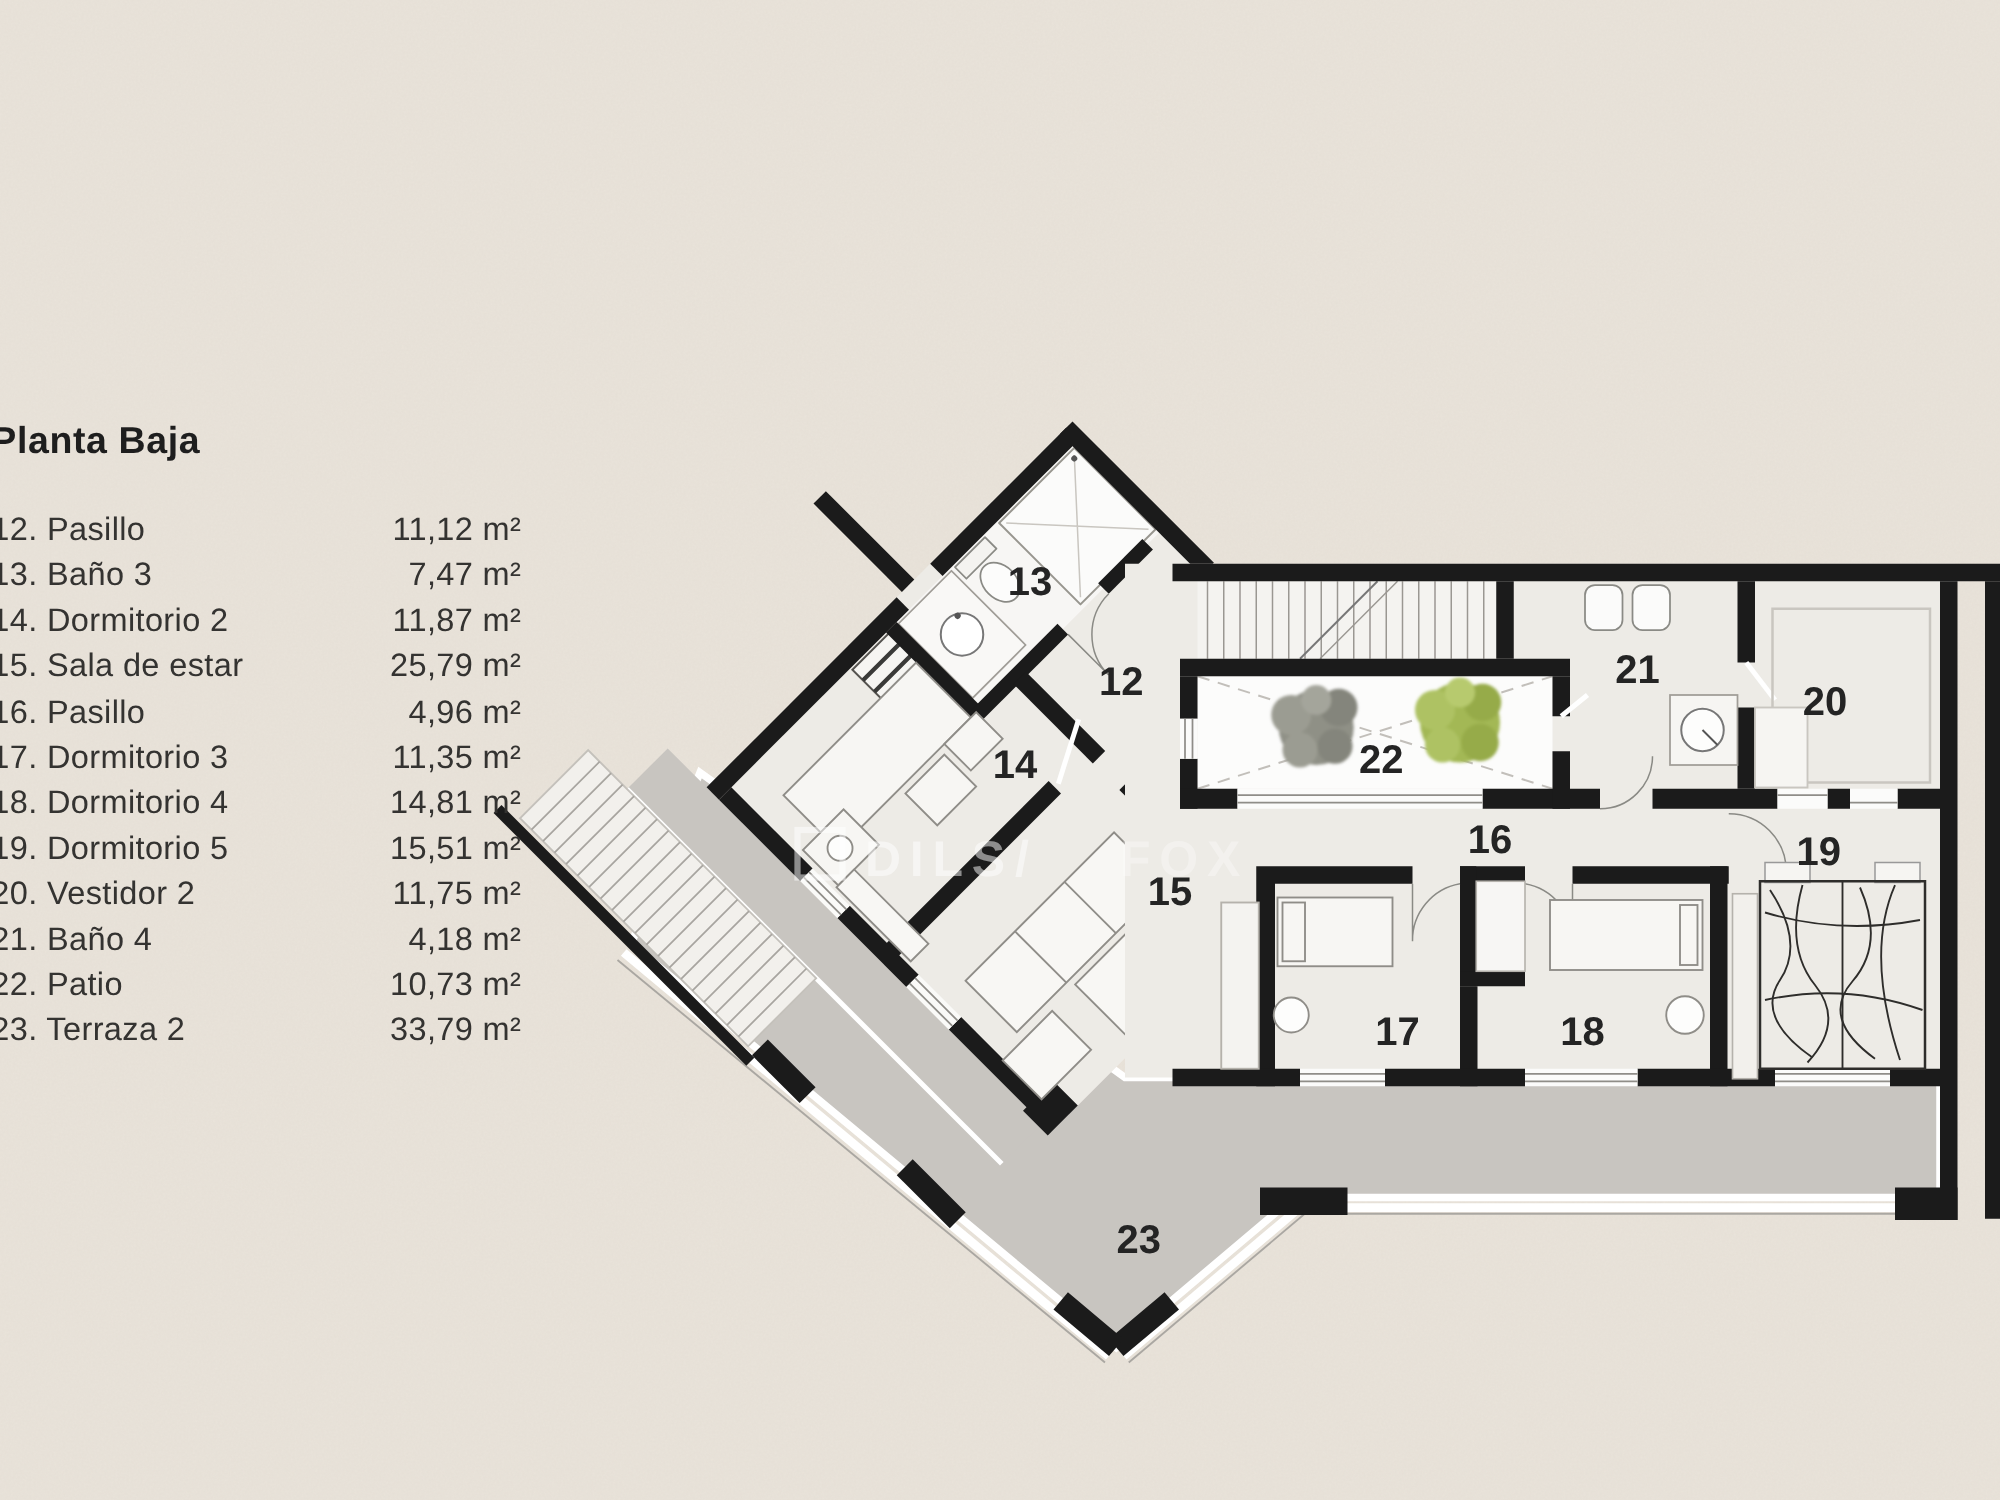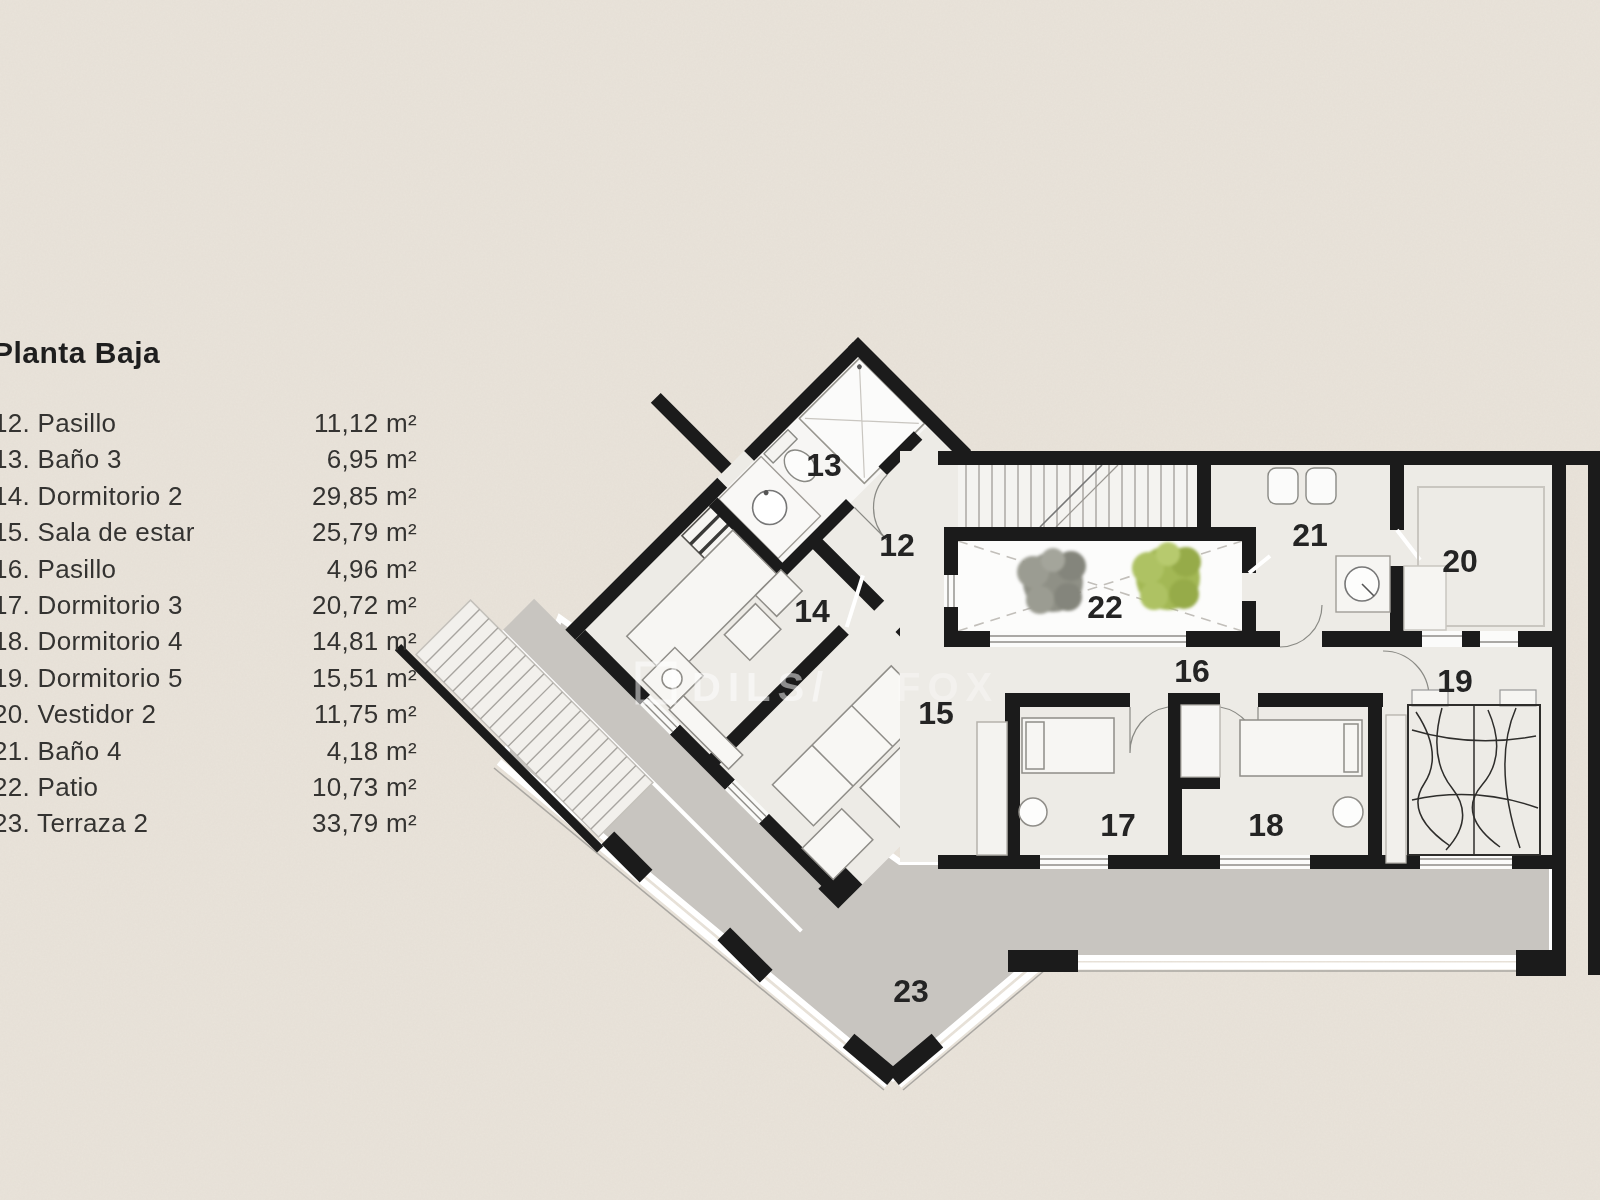--- a/index.html
+++ b/index.html
@@ -310,37 +310,37 @@
 
 <div class="legend">
   <h1 class="legend-title">Planta Baja</h1>
   <div class="legend-rows">
     <div class="legend-row">
           <span class="name">12. Pasillo</span>
           <span class="area">11,12 m²</span>
         </div>
     <div class="legend-row">
           <span class="name">13. Baño 3</span>
-          <span class="area">6,95 m²</span>
+          <span class="area">7,47 m²</span>
         </div>
     <div class="legend-row">
           <span class="name">14. Dormitorio 2</span>
-          <span class="area">29,85 m²</span>
+          <span class="area">11,87 m²</span>
         </div>
     <div class="legend-row">
           <span class="name">15. Sala de estar</span>
           <span class="area">25,79 m²</span>
         </div>
     <div class="legend-row">
           <span class="name">16. Pasillo</span>
           <span class="area">4,96 m²</span>
         </div>
     <div class="legend-row">
           <span class="name">17. Dormitorio 3</span>
-          <span class="area">20,72 m²</span>
+          <span class="area">11,35 m²</span>
         </div>
     <div class="legend-row">
           <span class="name">18. Dormitorio 4</span>
           <span class="area">14,81 m²</span>
         </div>
     <div class="legend-row">
           <span class="name">19. Dormitorio 5</span>
           <span class="area">15,51 m²</span>
         </div>
     <div class="legend-row">

